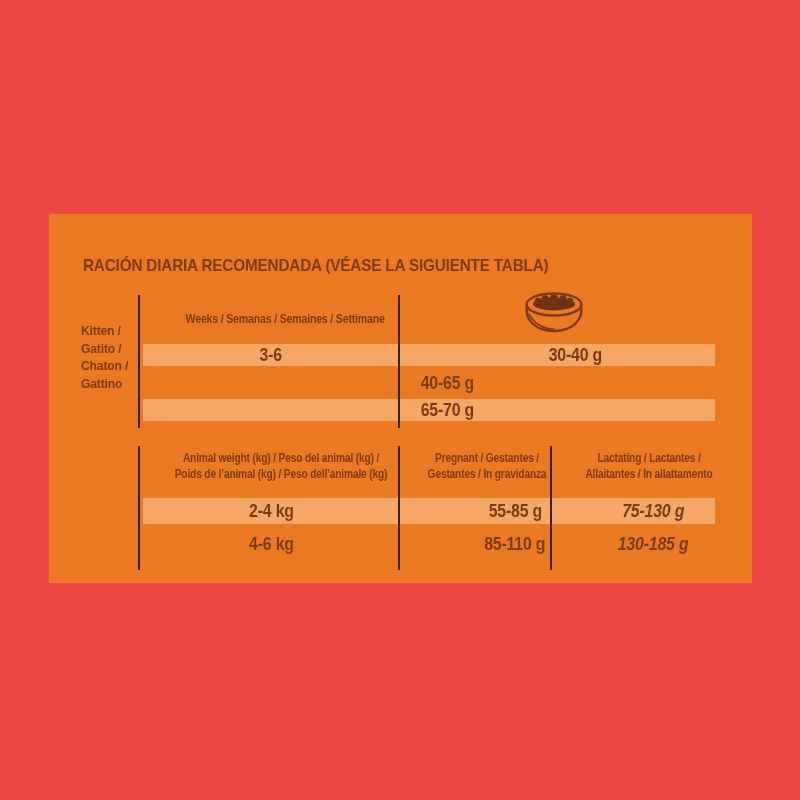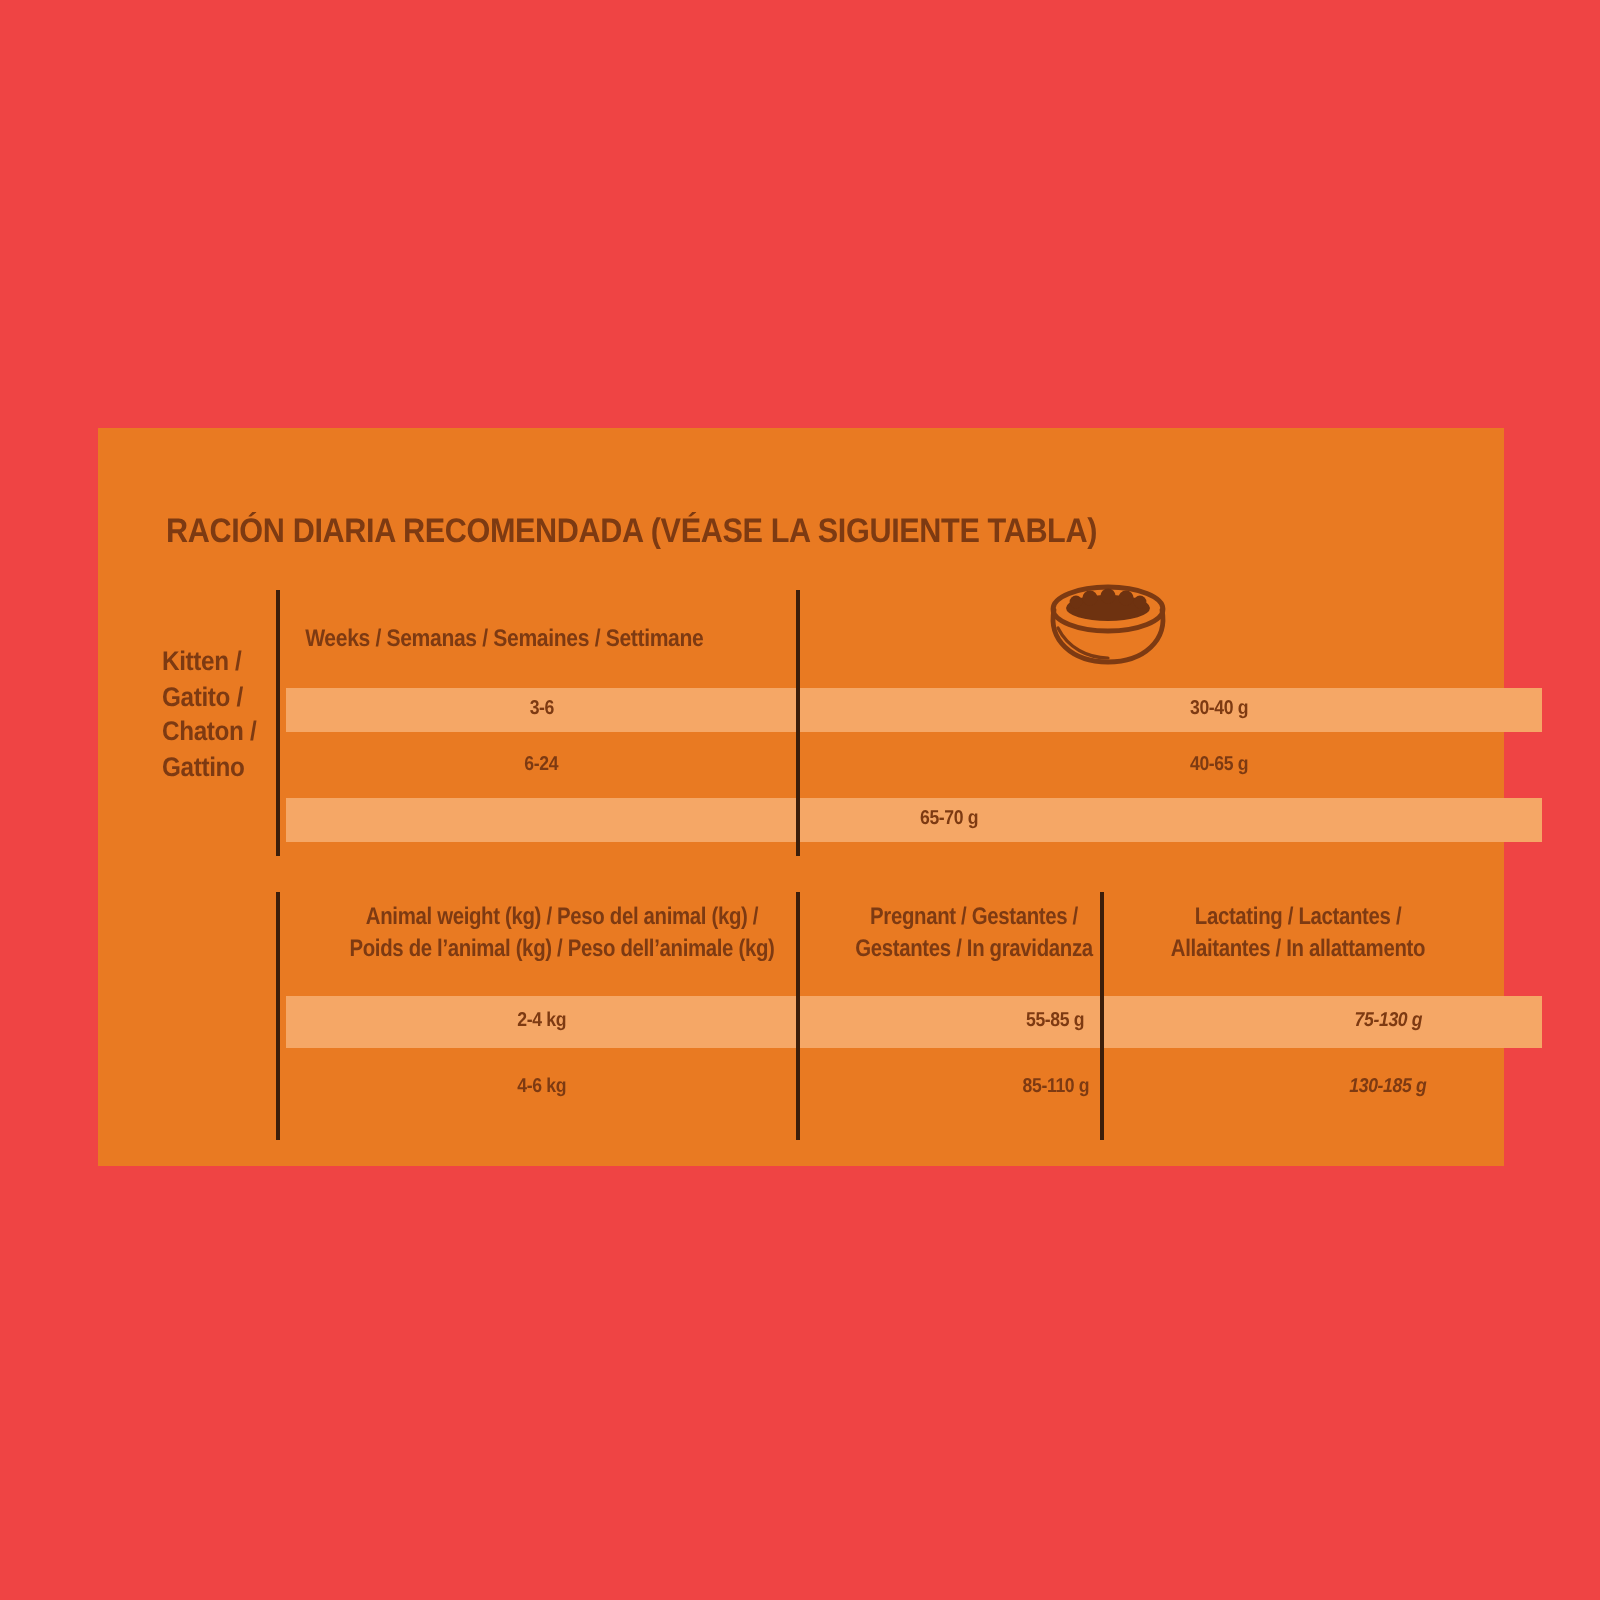--- a/index.html
+++ b/index.html
@@ -74,37 +74,37 @@
   .queens-label { left: 33px; top: 247px; }
 
   
   .k-header {
     position: absolute;
     left: 90px;
     top: 98px;
     width: 292px;
     height: 14px;
     line-height: 14px;
+    text-align: center;
     font-size: 12px;
   }
   .bowl {
     position: absolute;
     left: 469px;
     top: 74px;
     width: 72px;
     height: 48px;
   }
   .trow {
     position: absolute;
     left: 94px;
-    width: 628px;
+    width: 572px;
     display: flex;
     z-index: 1;
-    font-size: 10px;
-    gap: 13px;
+    font-size: 18px;
   }
   .trow.striped { background: #F5A766; }
   .trow > div { text-align: center; }
   .krow { height: 22px; line-height: 22px; }
   .krow .c1 { width: 256px; }
   .krow .c2 { flex: 1; margin-left: 36px; }
   .krow1 { top: 130px; }
   .krow2 { top: 158px; }
   .krow3 { top: 185px; }
 
@@ -161,21 +161,20 @@
         <circle cx="52" cy="13" r="3.2" fill="#6E3210"></circle>
         <path d="M11,26 C16,36 26,41 36,41" fill="none" stroke="#7D3A12" stroke-width="1.6" stroke-linecap="round"></path>
       </svg>
     </div>
 
     <div class="trow krow krow1 striped txt">
       <div class="c1"><span class="cond">3-6</span></div>
       <div class="c2"><span class="cond">30-40 g</span></div>
     </div>
     <div class="trow krow krow2 txt">
-      <div class="c1"><span class="cond">6-24</span></div>
       <div class="c2"><span class="cond">40-65 g</span></div>
     </div>
     <div class="trow krow krow3 striped txt">
       <div class="c2"><span class="cond">65-70 g</span></div>
     </div>
 
 
     <div class="vline v1q"></div>
     <div class="vline v2q"></div>
     <div class="vline v3q"></div>

